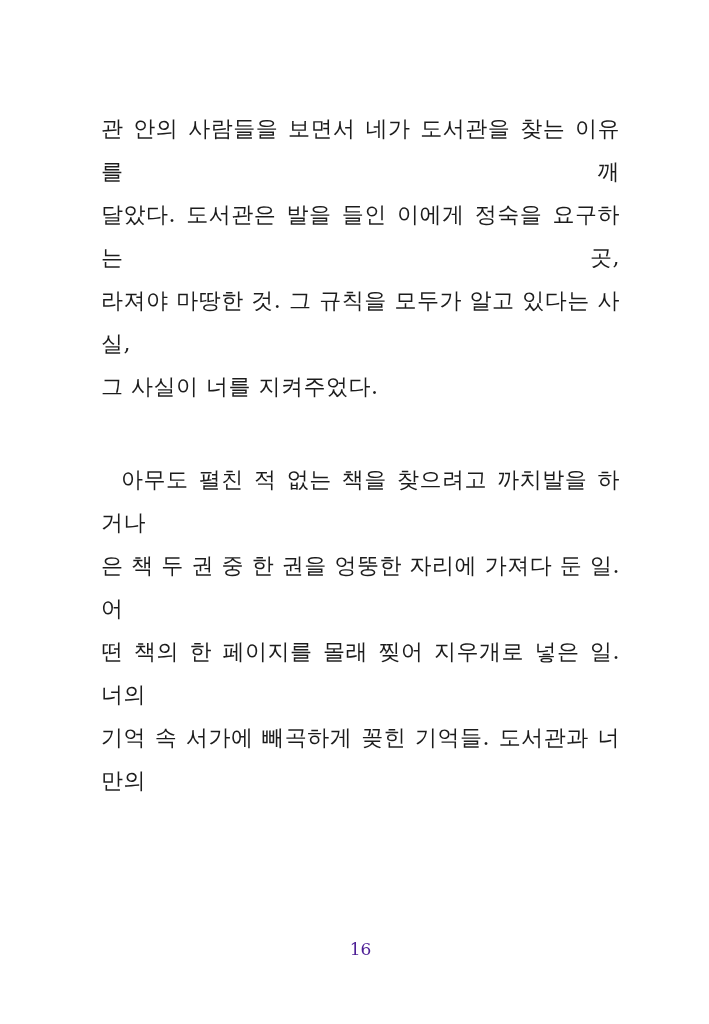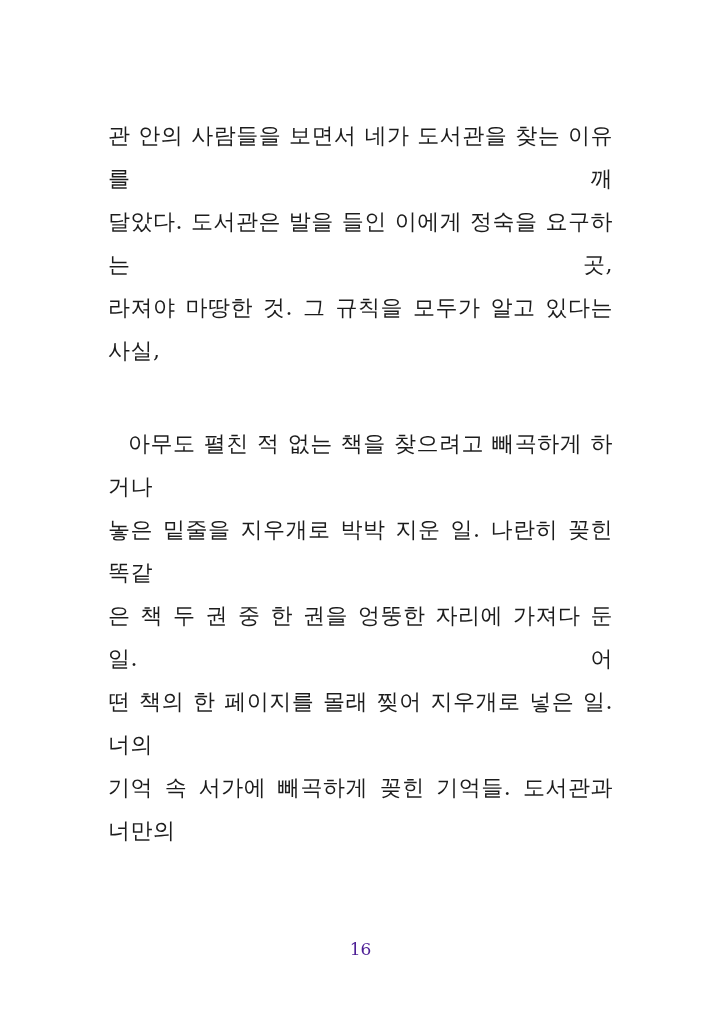--- a/index.html
+++ b/index.html
@@ -16,21 +16,21 @@
     color: #1c1c1c;
     overflow: hidden;
   }
   .content {
     position: absolute;
     left: 100px;
     top: 106px;
     width: 521px;
   }
   .para {
-    margin: 8px;
+    margin: 1px;
     padding: 0;
   }
   .para + .para {
     margin-top: 50px;
   }
   .line {
     display: block;
     font-size: 22px;
     line-height: 43px;
     text-align: justify;
@@ -59,25 +59,25 @@
 </head>
 <body>
 
 <div class="page">
   <div class="content">
 
     <p class="para">
       <span class="line">관 안의 사람들을 보면서 네가 도서관을 찾는 이유를 깨</span>
       <span class="line">달았다. 도서관은 발을 들인 이에게 정숙을 요구하는 곳,</span>
       <span class="line">라져야 마땅한 것. 그 규칙을 모두가 알고 있다는 사실,</span>
+      <span class="line last">그 사실이 너를 지켜주었다.</span>
     </p>
 
     <p class="para">
-      <span class="line indented">아무도 펼친 적 없는 책을 찾으려고 빼곡하게 하거나</span>
-      <span class="line">놓은 밑줄을 지우개로 박박 지운 일. 나란히 꽂힌 똑같</span>
+      <span class="line indented">아무도 펼친 적 없는 책을 찾으려고 까치발을 하거나</span>
       <span class="line">은 책 두 권 중 한 권을 엉뚱한 자리에 가져다 둔 일. 어</span>
       <span class="line">떤 책의 한 페이지를 몰래 찢어 지우개로 넣은 일. 너의</span>
       <span class="line">기억 속 서가에 빼곡하게 꽂힌 기억들. 도서관과 너만의</span>
 
     </p>
 
   </div>
 
   <div class="folio">16</div>
 </div>

